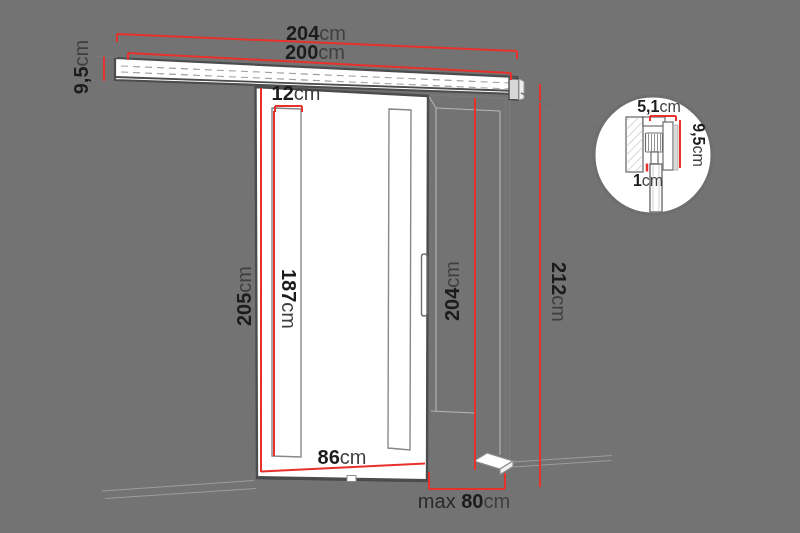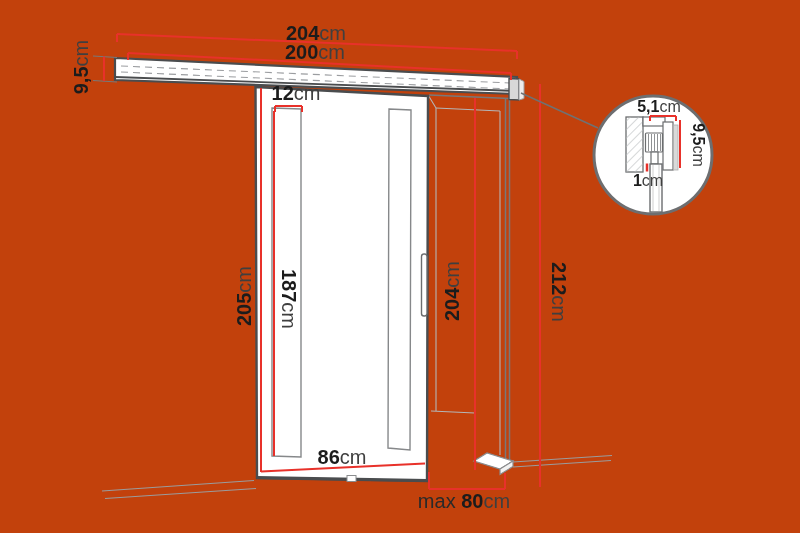--- a/index.html
+++ b/index.html
@@ -1,16 +1,16 @@
 <!DOCTYPE html>
 <html><head>
 <meta charset="utf-8">
 <style>
   html,body{margin:0;padding:0;background:#ffffff;}
-  .stage{width:800px;height:533px;position:relative;background:#c2410c;overflow:hidden;}
+  .stage{width:800px;height:533px;position:relative;background:#737373;overflow:hidden;}
   svg{display:block;}
   text{font-family:"Liberation Sans","DejaVu Sans",sans-serif;font-size:20px;}
   .detail-label{font-size:16px;}
   .num{font-weight:700;fill:#1c1c1c;}
   .unit{font-weight:400;fill:#3f3f3f;}
   .prefix{font-weight:400;fill:#2a2a2a;}
 </style>
 </head>
 <body>
 

